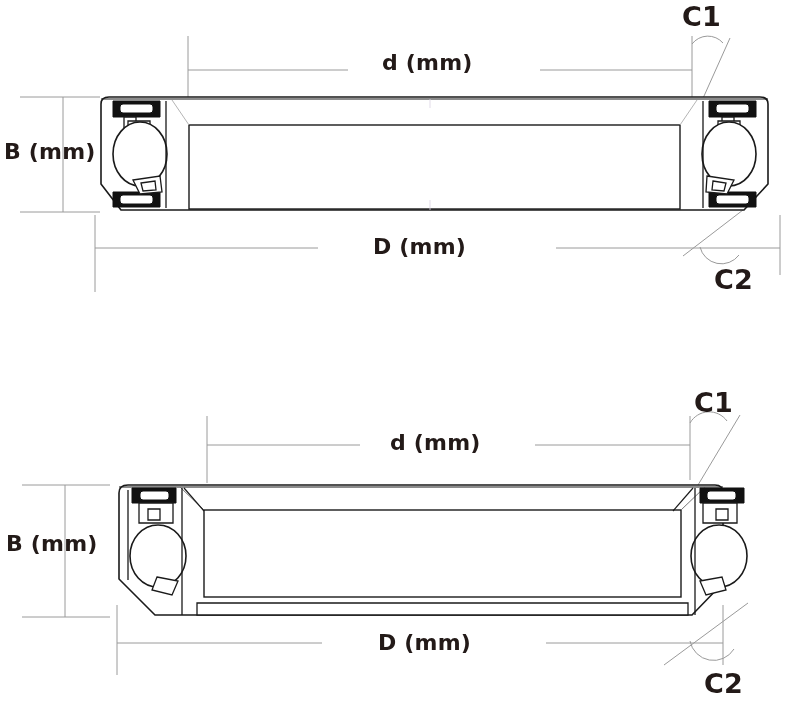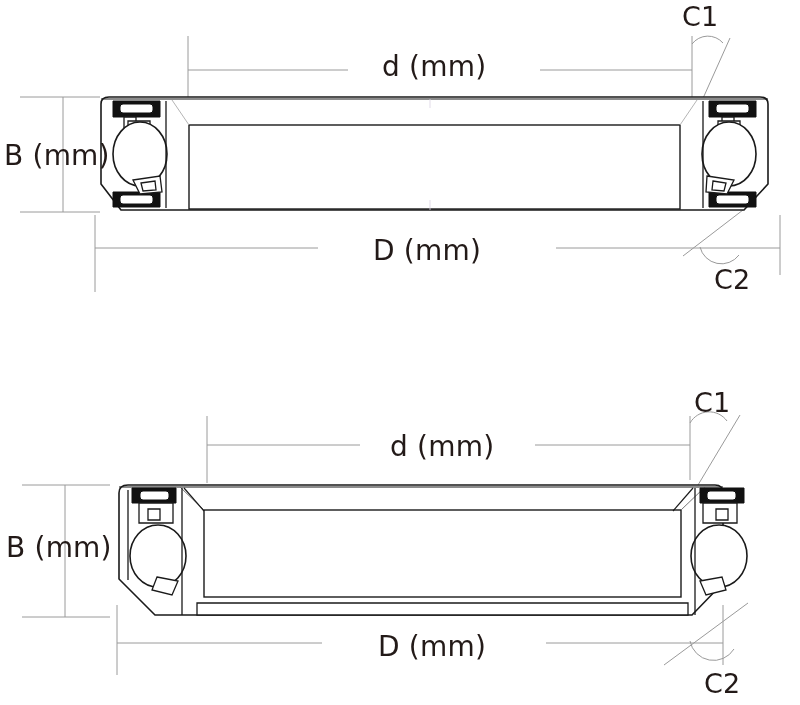--- a/index.html
+++ b/index.html
@@ -11,25 +11,25 @@
     position: relative;
     width: 800px;
     height: 705px;
     background: #ffffff;
     font-family: "DejaVu Sans", "Liberation Sans", sans-serif;
     overflow: hidden;
   }
   .dim-label {
     position: absolute;
     color: #231a18;
-    font-weight: 400;
+    font-weight: 700;
     white-space: nowrap;
     letter-spacing: 0.2px;
   }
-  .label-main { font-size: 28px; }
+  .label-main { font-size: 22px; }
   .label-chamfer { font-size: 27px; }
   .drawing-svg {
     position: absolute;
     left: 0;
     top: 0;
     overflow: visible;
   }
 </style>
 </head>
 <body>

